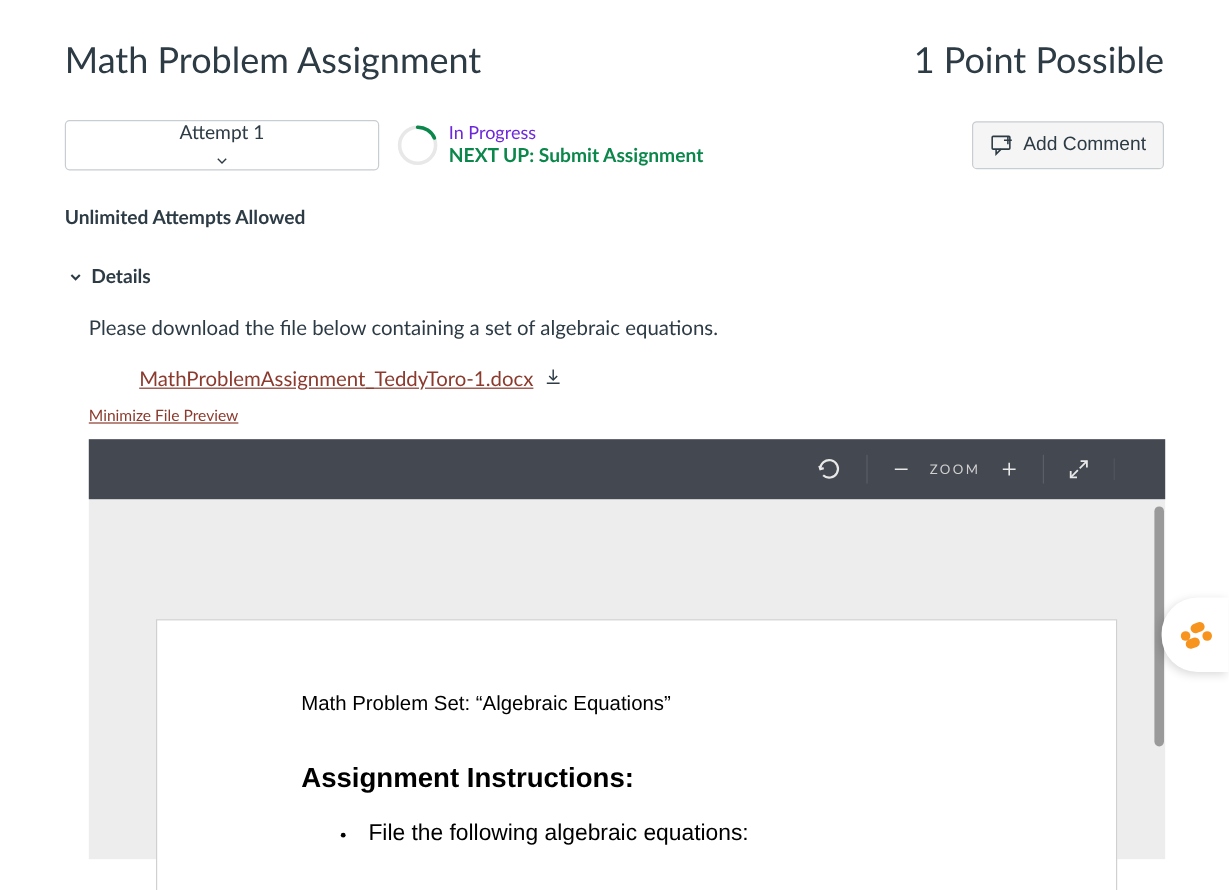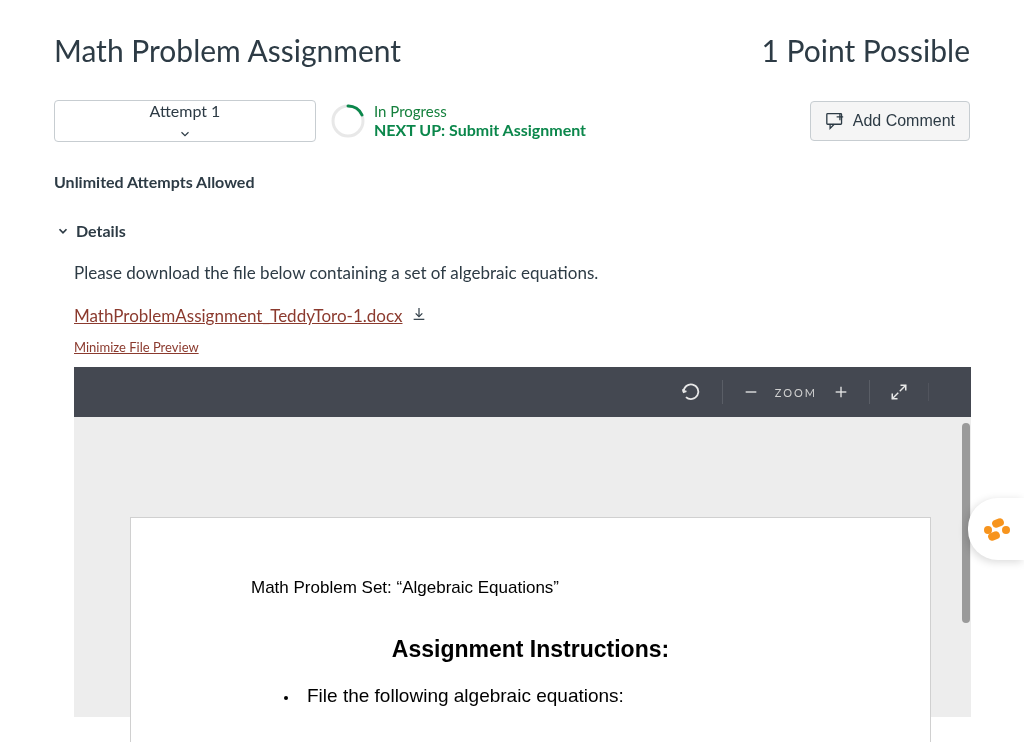--- a/index.html
+++ b/index.html
@@ -66,21 +66,21 @@
   }
   .spinner {
     width: 36px;
     height: 36px;
     position: relative;
     margin-right: 8px;
   }
   .spinner svg { display:block; }
   .progress-text .line1 {
     font-size: 15px;
-    color: #15803d;
+    color: #6d28d9;
     line-height: 1.2;
   }
   .progress-text .line2 {
     font-size: 16px;
     font-weight: 700;
     color: #0B874B;
     line-height: 1.3;
   }
   .add-comment {
     height: 40px;
@@ -119,20 +119,21 @@
   .details-text {
     font-size: 17px;
     color: #2D3B45;
     margin-bottom: 22px;
   }
   .file-row {
     display: flex;
     align-items: center;
     gap: 8px;
     margin-bottom: 10px;
+    margin-left: 42px;
   }
   .file-link {
     font-size: 17px;
     color: #8B3A2E;
     text-decoration: underline;
     cursor: pointer;
   }
   .dl-icon {
     color: #2D3B45;
     cursor: pointer;
@@ -198,21 +199,20 @@
     color: #000;
   }
   .doc-title {
     font-size: 17px;
     margin-bottom: 38px;
   }
   .doc-heading {
     font-size: 23px;
     font-weight: 700;
     margin-bottom: 22px;
-    text-align: center;
   }
   .doc-list {
     margin: 0;
     padding-left: 48px;
   }
   .doc-list li {
     font-size: 19px;
     padding-left: 8px;
   }
   .doc-list li::marker {

